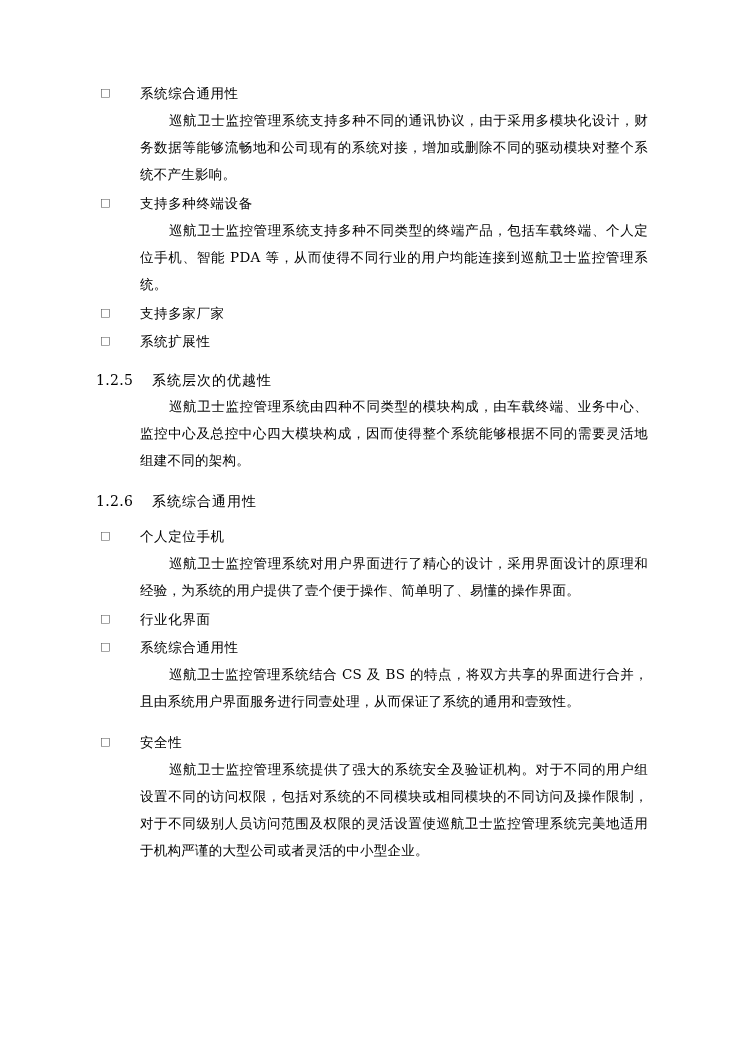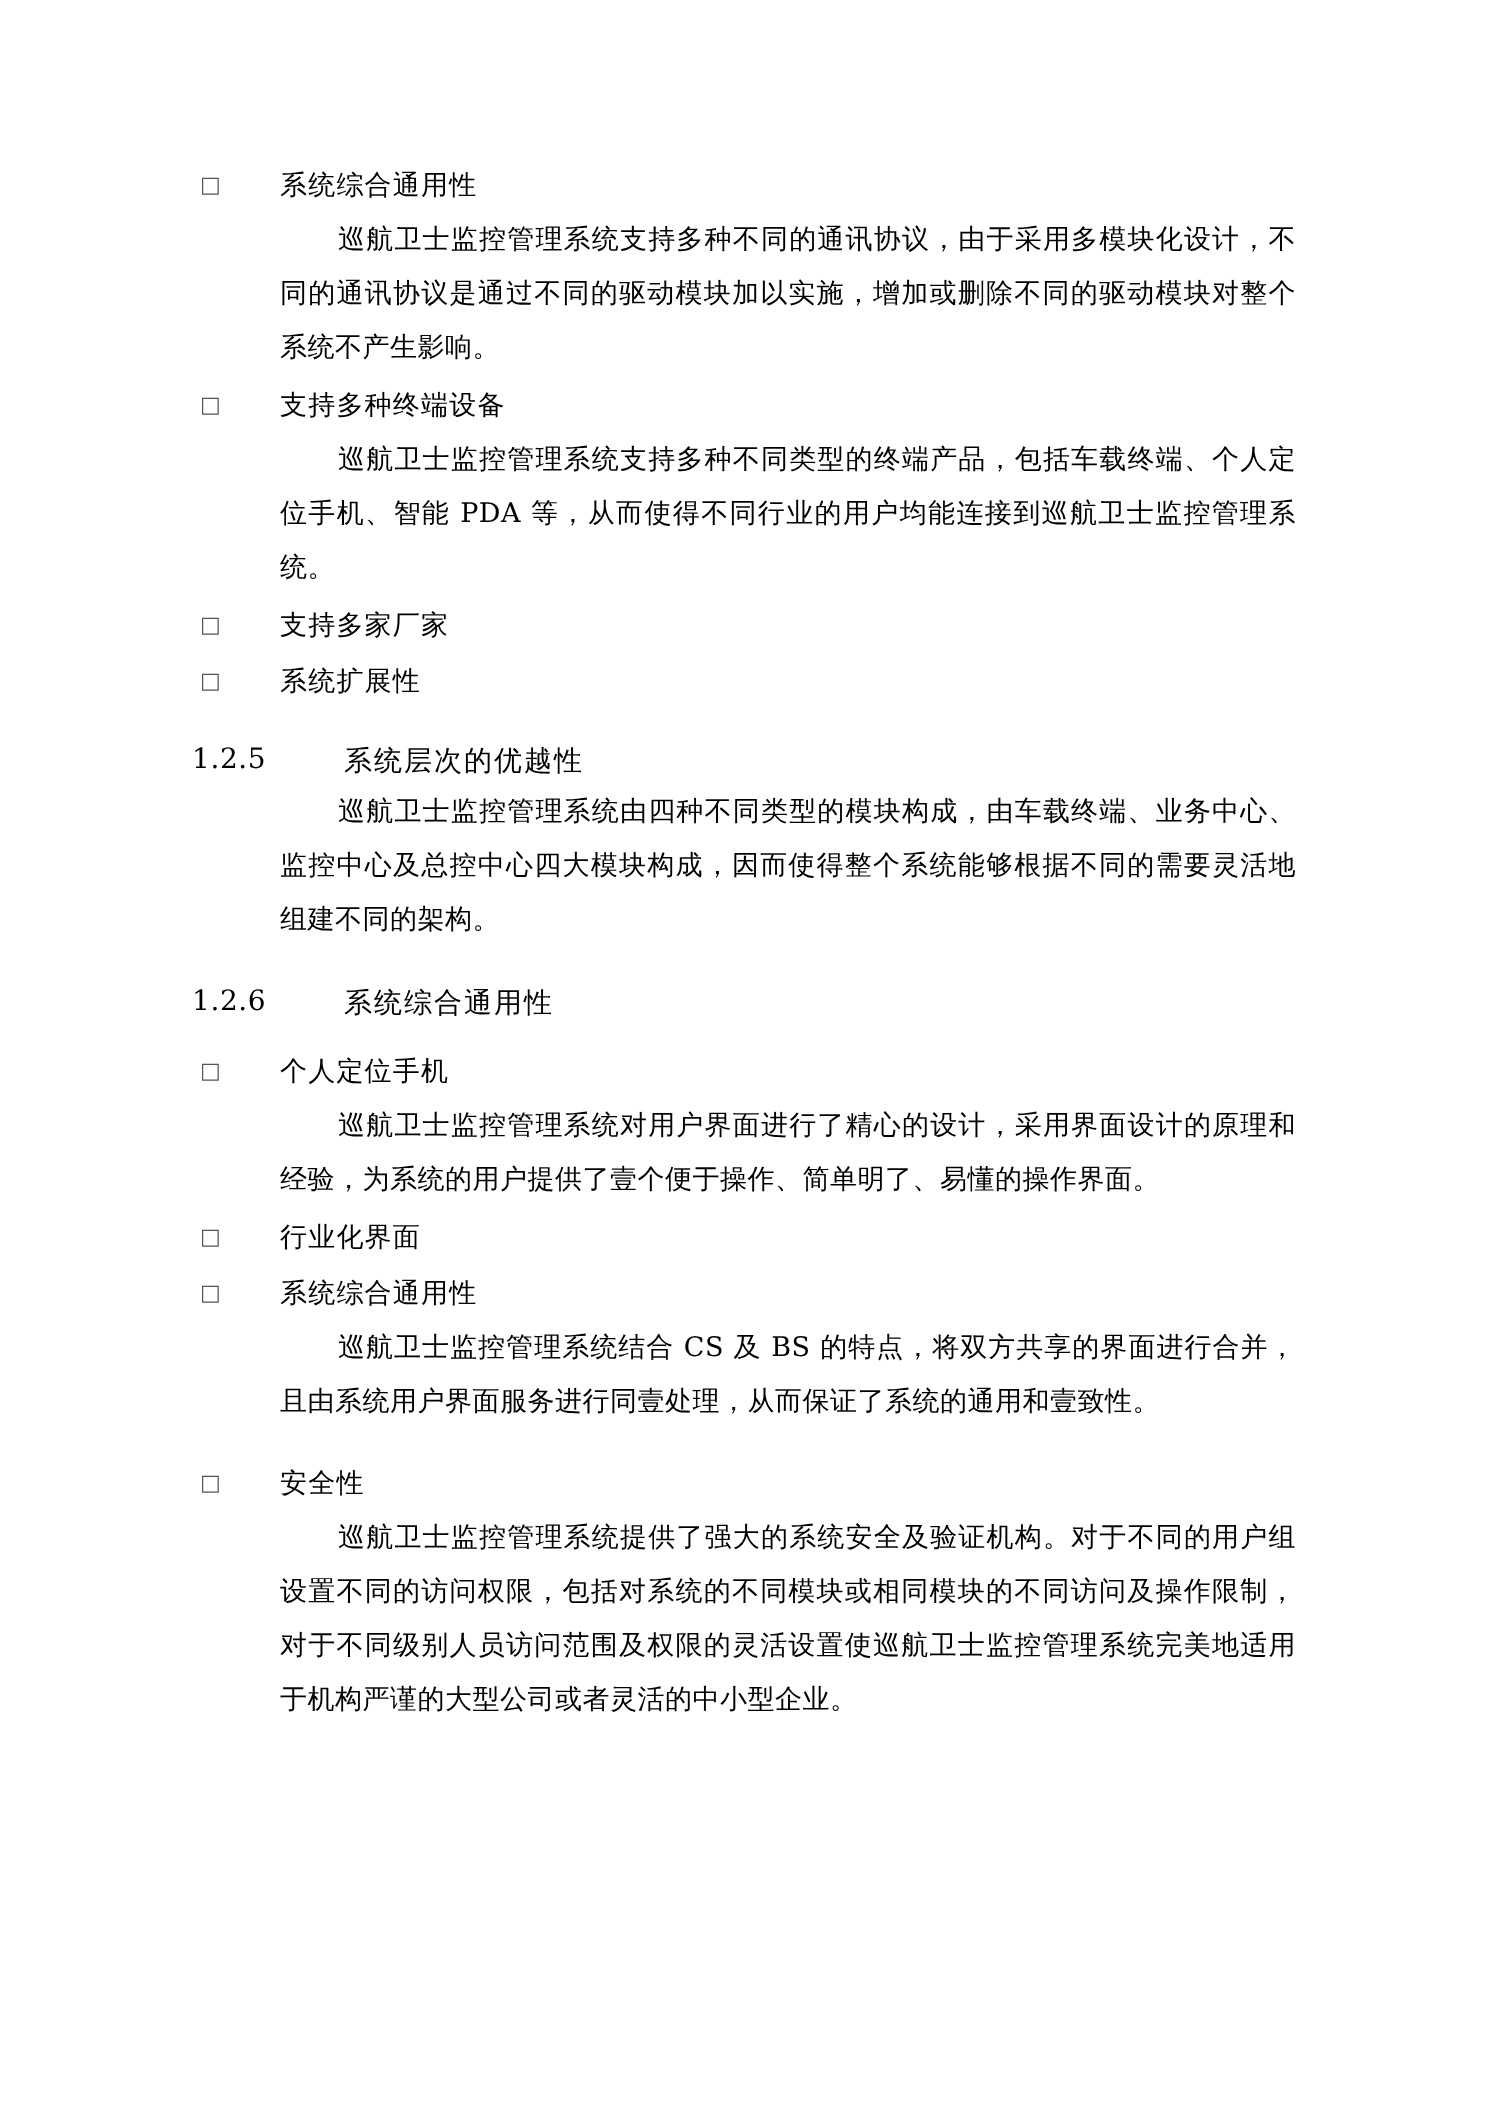--- a/index.html
+++ b/index.html
@@ -73,42 +73,41 @@
   .heading-num {
     font-size: 14px;
     font-family: "DejaVu Serif", "Liberation Serif", serif;
     width: 56px;
     flex: 0 0 56px;
     letter-spacing: 0.3px;
   }
   .heading-text {
     font-size: 14px;
     letter-spacing: 1px;
-    margin-left: 20px;
   }
   .section-body {
     padding-left: 44px;
     font-family: Liberation Mono, monospace;
   }
   .spacer-sm { height: 6px; }
   .spacer-md { height: 12px; }
 </style>
 </head>
 <body>
 
 <div class="page">
   <div class="content">
 
     <div>
       <div class="bullet-row">
         <span class="bullet-marker">□</span>
         <span class="bullet-title">系统综合通用性</span>
       </div>
       <div class="para-indent-block">
-        <p class="para">巡航卫士监控管理系统支持多种不同的通讯协议，由于采用多模块化设计，不同的通讯协议是通过不同的驱动模块加以实施，增加或删除不同的驱动模块对整个系统不产生影响。</p>
+        <p class="para">巡航卫士监控管理系统支持多种不同的通讯协议，由于采用多模块化设计，财务数据等能够流畅地和公司现有的系统对接，增加或删除不同的驱动模块对整个系统不产生影响。</p>
       </div>
     </div>
 
     <div>
       <div class="bullet-row">
         <span class="bullet-marker">□</span>
         <span class="bullet-title">支持多种终端设备</span>
       </div>
       <div class="para-indent-block">
         <p class="para">巡航卫士监控管理系统支持多种不同类型的终端产品，包括车载终端、个人定位手机、智能 PDA 等，从而使得不同行业的用户均能连接到巡航卫士监控管理系统。</p>

